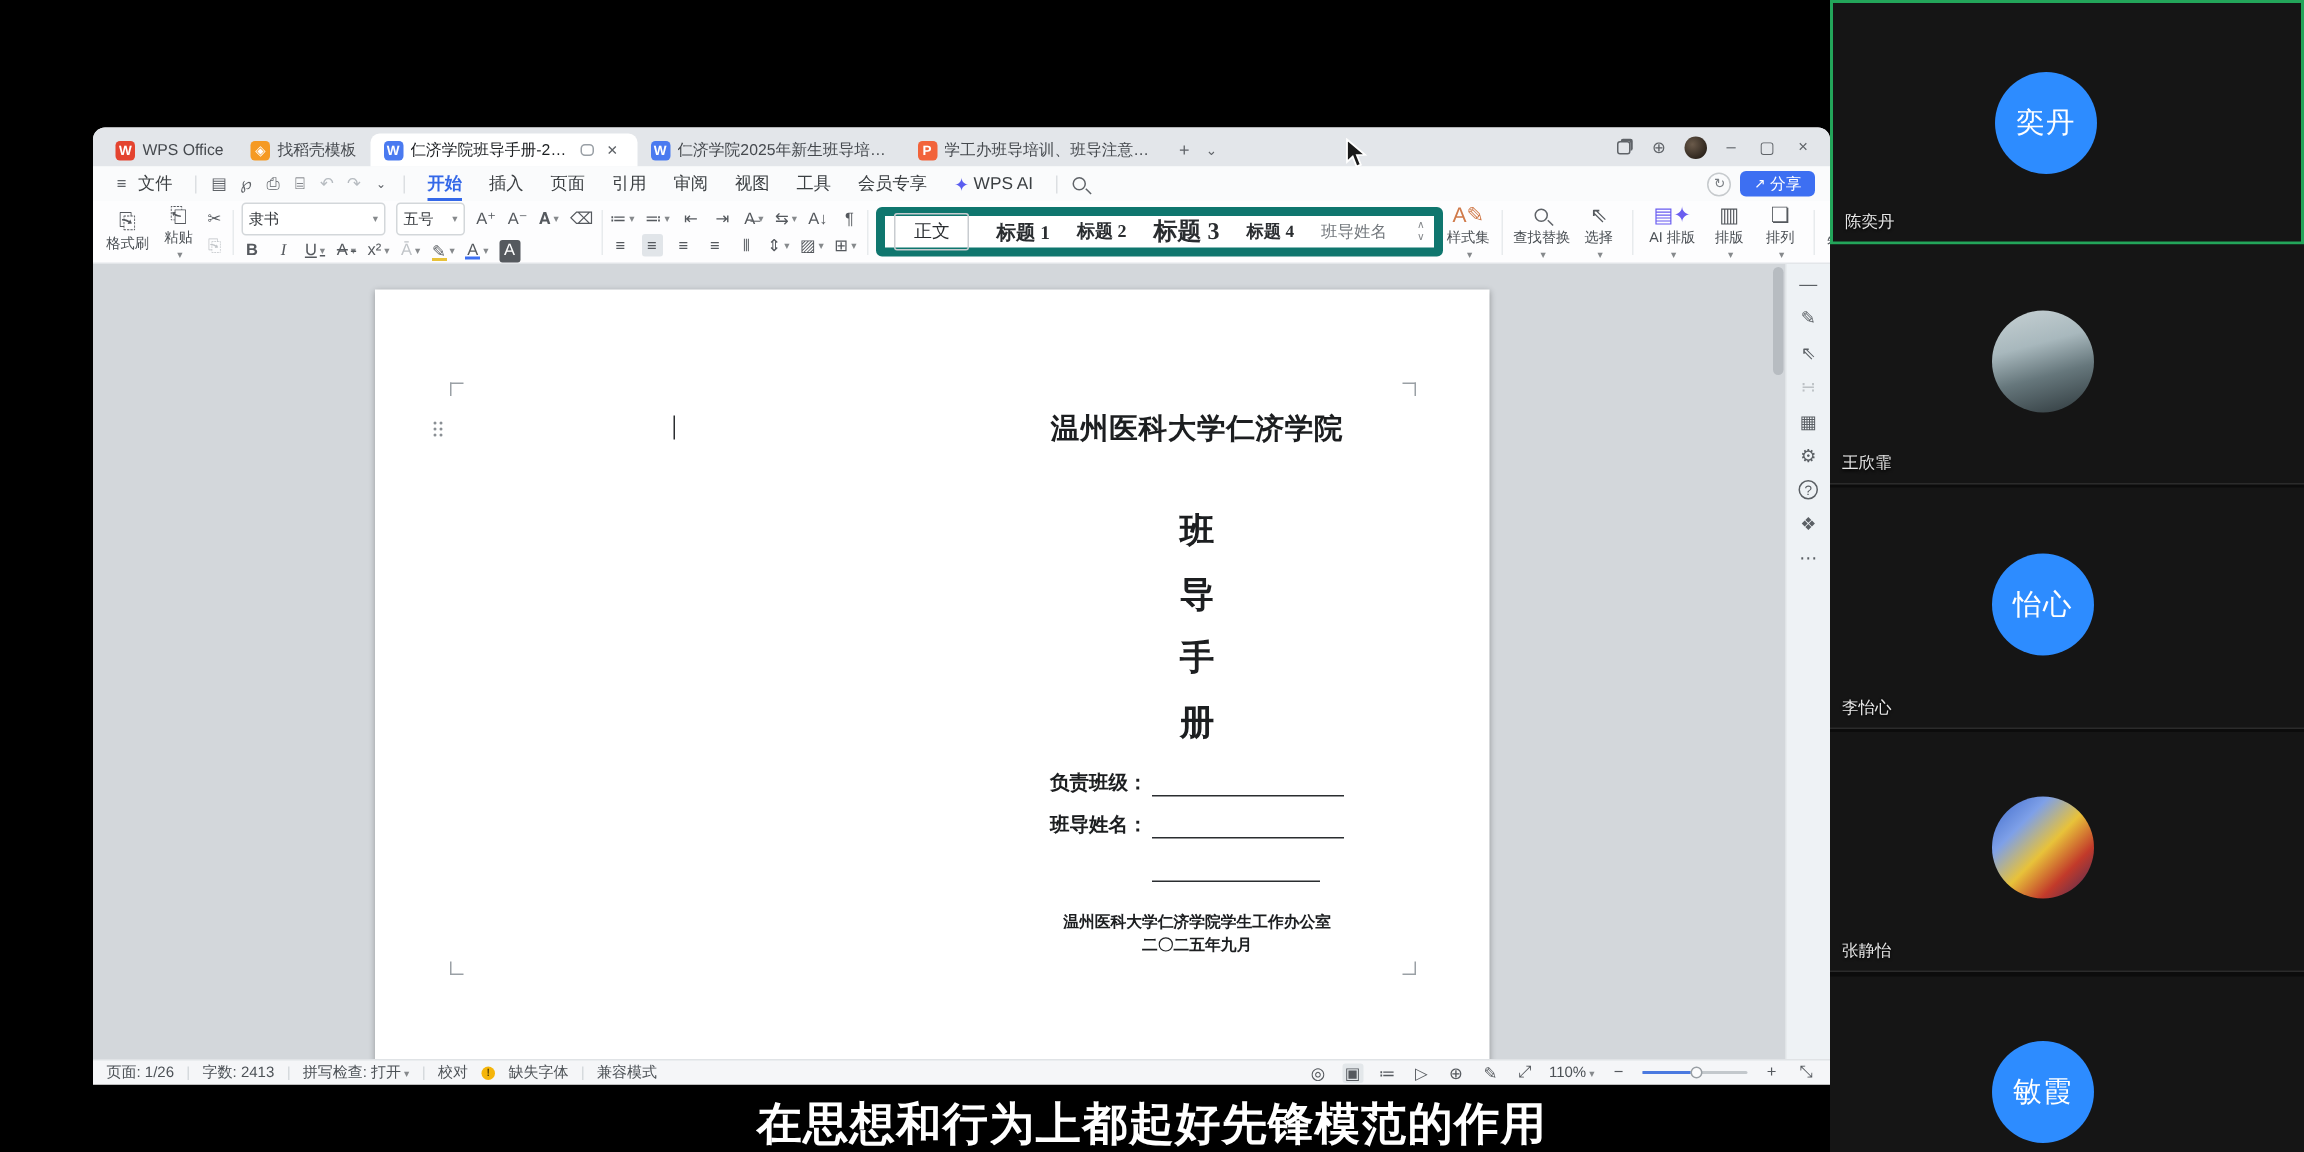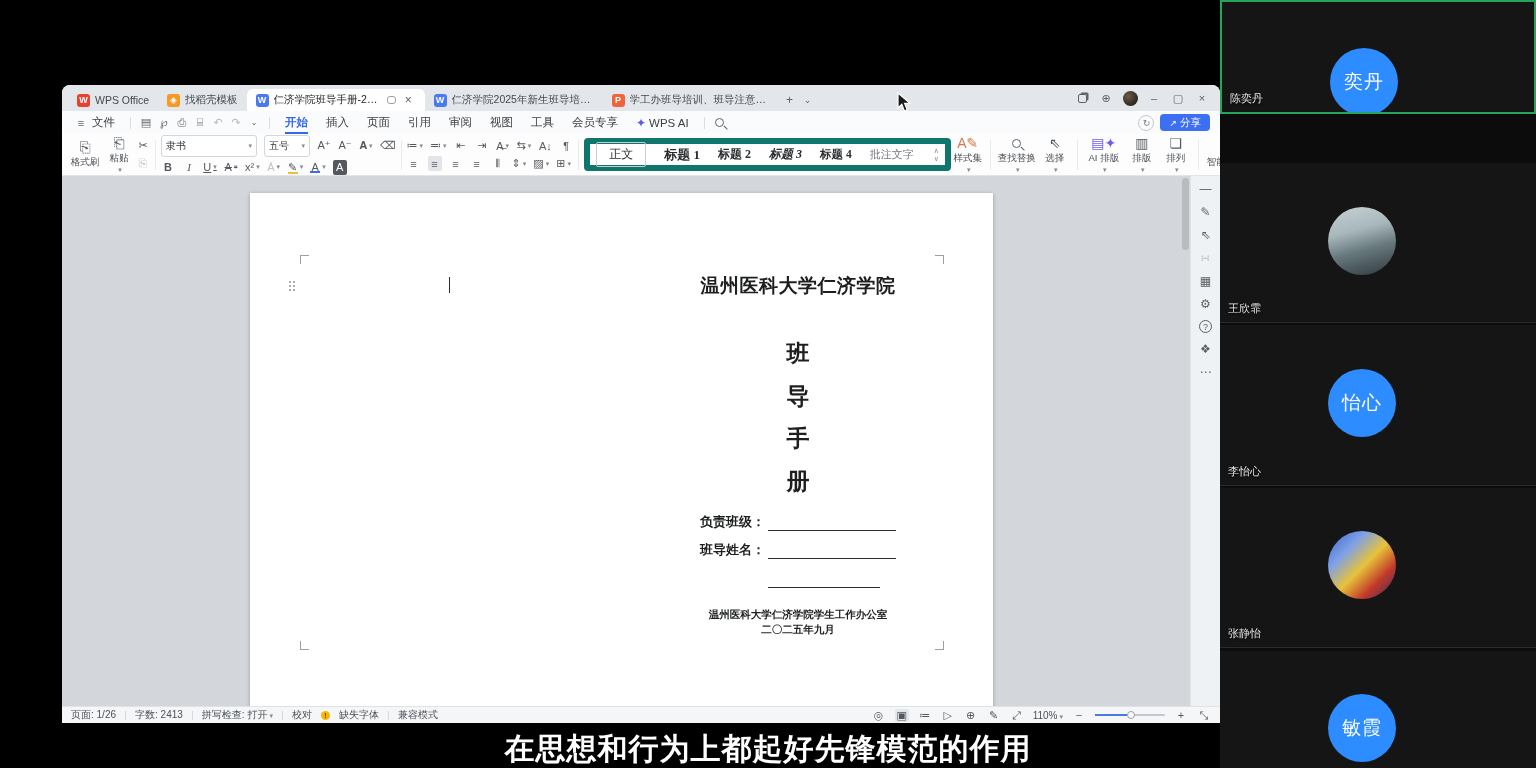--- a/index.html
+++ b/index.html
@@ -286,23 +286,23 @@
           <span class="sico dd">▨</span>
           <span class="sico dd">⊞</span>
         </div>
       </div>
       <div class="rsep"></div>
 
       <div class="gallery">
         <span class="chip body">正文</span>
         <span class="chip h">标题 1</span>
         <span class="chip h" style="font-size:12px;">标题 2</span>
-        <span class="chip h" style="font-size:12px;font-style:italic;">标题 3</span>
+        <span class="chip h" style="font-size:16px;">标题 3</span>
         <span class="chip h" style="font-size:11.5px;">标题 4</span>
-        <span class="chip note">批注文字</span>
+        <span class="chip note">班导姓名</span>
         <span class="galnav">
           <span>∧</span>
           <span>∨</span>
         </span>
       </div>
 
       <div class="bigbtn dd">
         <span class="g" style="color:#d07a4a;">A✎</span>
         <span>样式集</span>
       </div>
@@ -407,21 +407,21 @@
       <span class="track">
           <span class="fill"></span>
           <span class="knob"></span>
         </span>
       <span class="sb-ico">+</span>
       <span class="sb-ico">⤡</span>
     </div>
   </div>
 
   <div class="people">
-    <div class="tile speaking" style="top:0;height:114px;">
+    <div class="tile speaking" style="top:0;height:163px;">
       <div class="pav" style="top:46px;">
         <span>奕丹</span>
       </div>
       <div class="pname">陈奕丹</div>
     </div>
     <div class="tile" style="top:163px;height:160px;font-family:Liberation Serif, serif;">
       <div class="pav photo1" style="top:44px;"></div>
       <div class="pname">王欣霏</div>
     </div>
     <div class="tile" style="top:325px;height:161px;">

